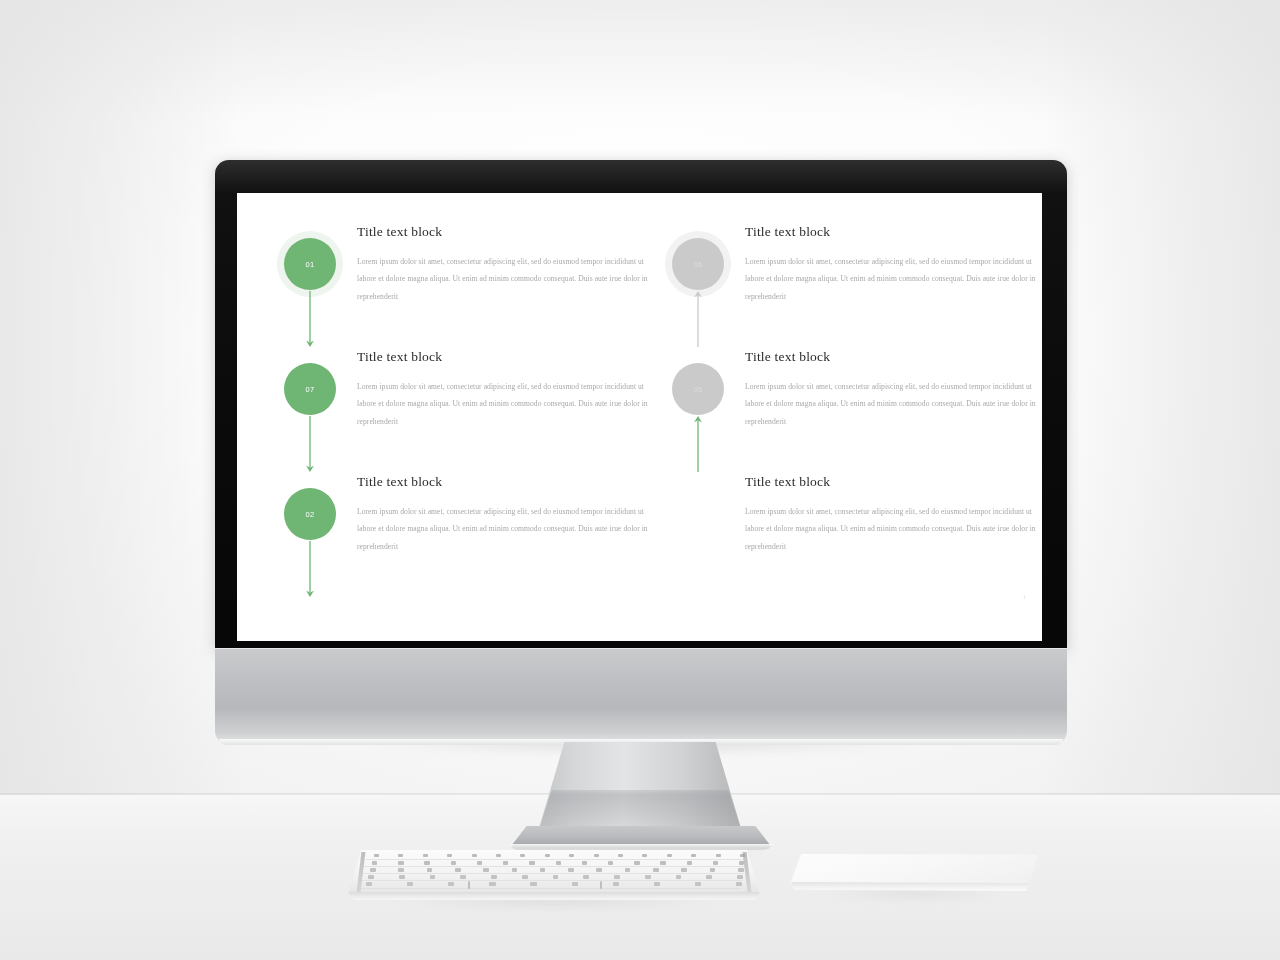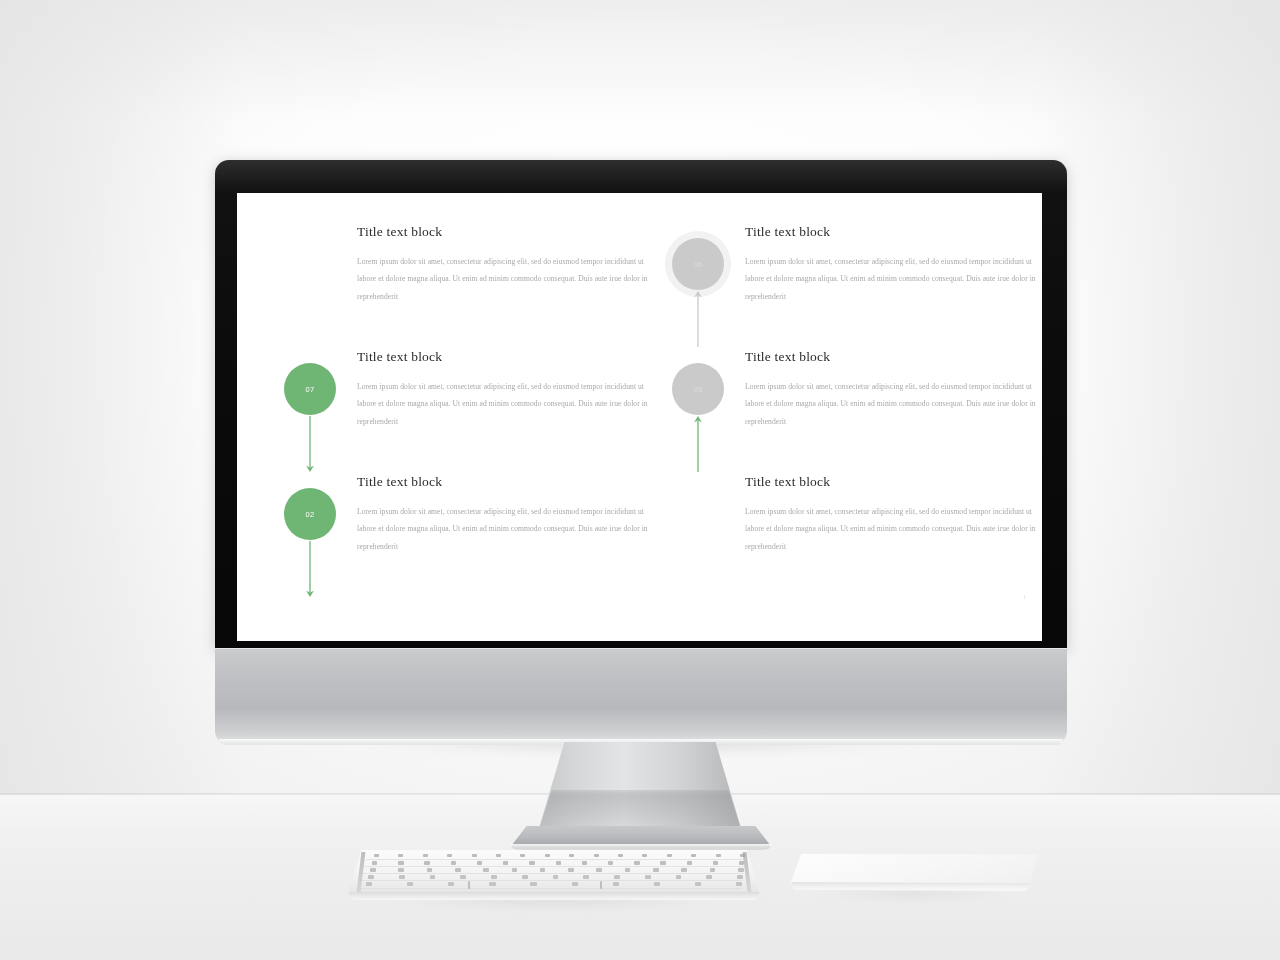--- a/index.html
+++ b/index.html
@@ -343,20 +343,30 @@
     <div class="monitor-shadow"></div>
     <div class="bezel"></div>
     <div class="bezel-sheen"></div>
     <div class="camera-dot"></div>
 
     <div class="screen">
       <div id="slide">
         <div class="columns" id="columns-root">
             <div class="column left">
               <div class="step step-r0">
+                <div class="marker-col">
+                  <div class="halo"></div>
+                  <div class="circle green">01</div>
+                  <div class="arrow" style="top: 66px;">
+                    <svg width="16" height="56" viewBox="0 0 16 56">
+                      <line x1="8" y1="0" x2="8" y2="51" stroke="#6fb573" stroke-width="1.3"></line>
+                      <path d="M8 56 L4.2 49.8 L8 51.4 L11.8 49.8 Z" fill="#6fb573"></path>
+                    </svg>
+                  </div>
+                </div>
                 <div class="text-col">
                   <div class="step-title">Title text block</div>
                   <div class="step-body">Lorem ipsum dolor sit amet, consectetur adipiscing elit, sed do eiusmod tempor incididunt ut labore et dolore magna aliqua. Ut enim ad minim commodo consequat. Duis aute irue dolor in reprehenderit</div>
                 </div>
               </div>
               <div class="step step-r1">
                 <div class="marker-col">
                   <div class="circle green">07</div>
                   <div class="arrow" style="top: 66px;">
                     <svg width="16" height="56" viewBox="0 0 16 56">

